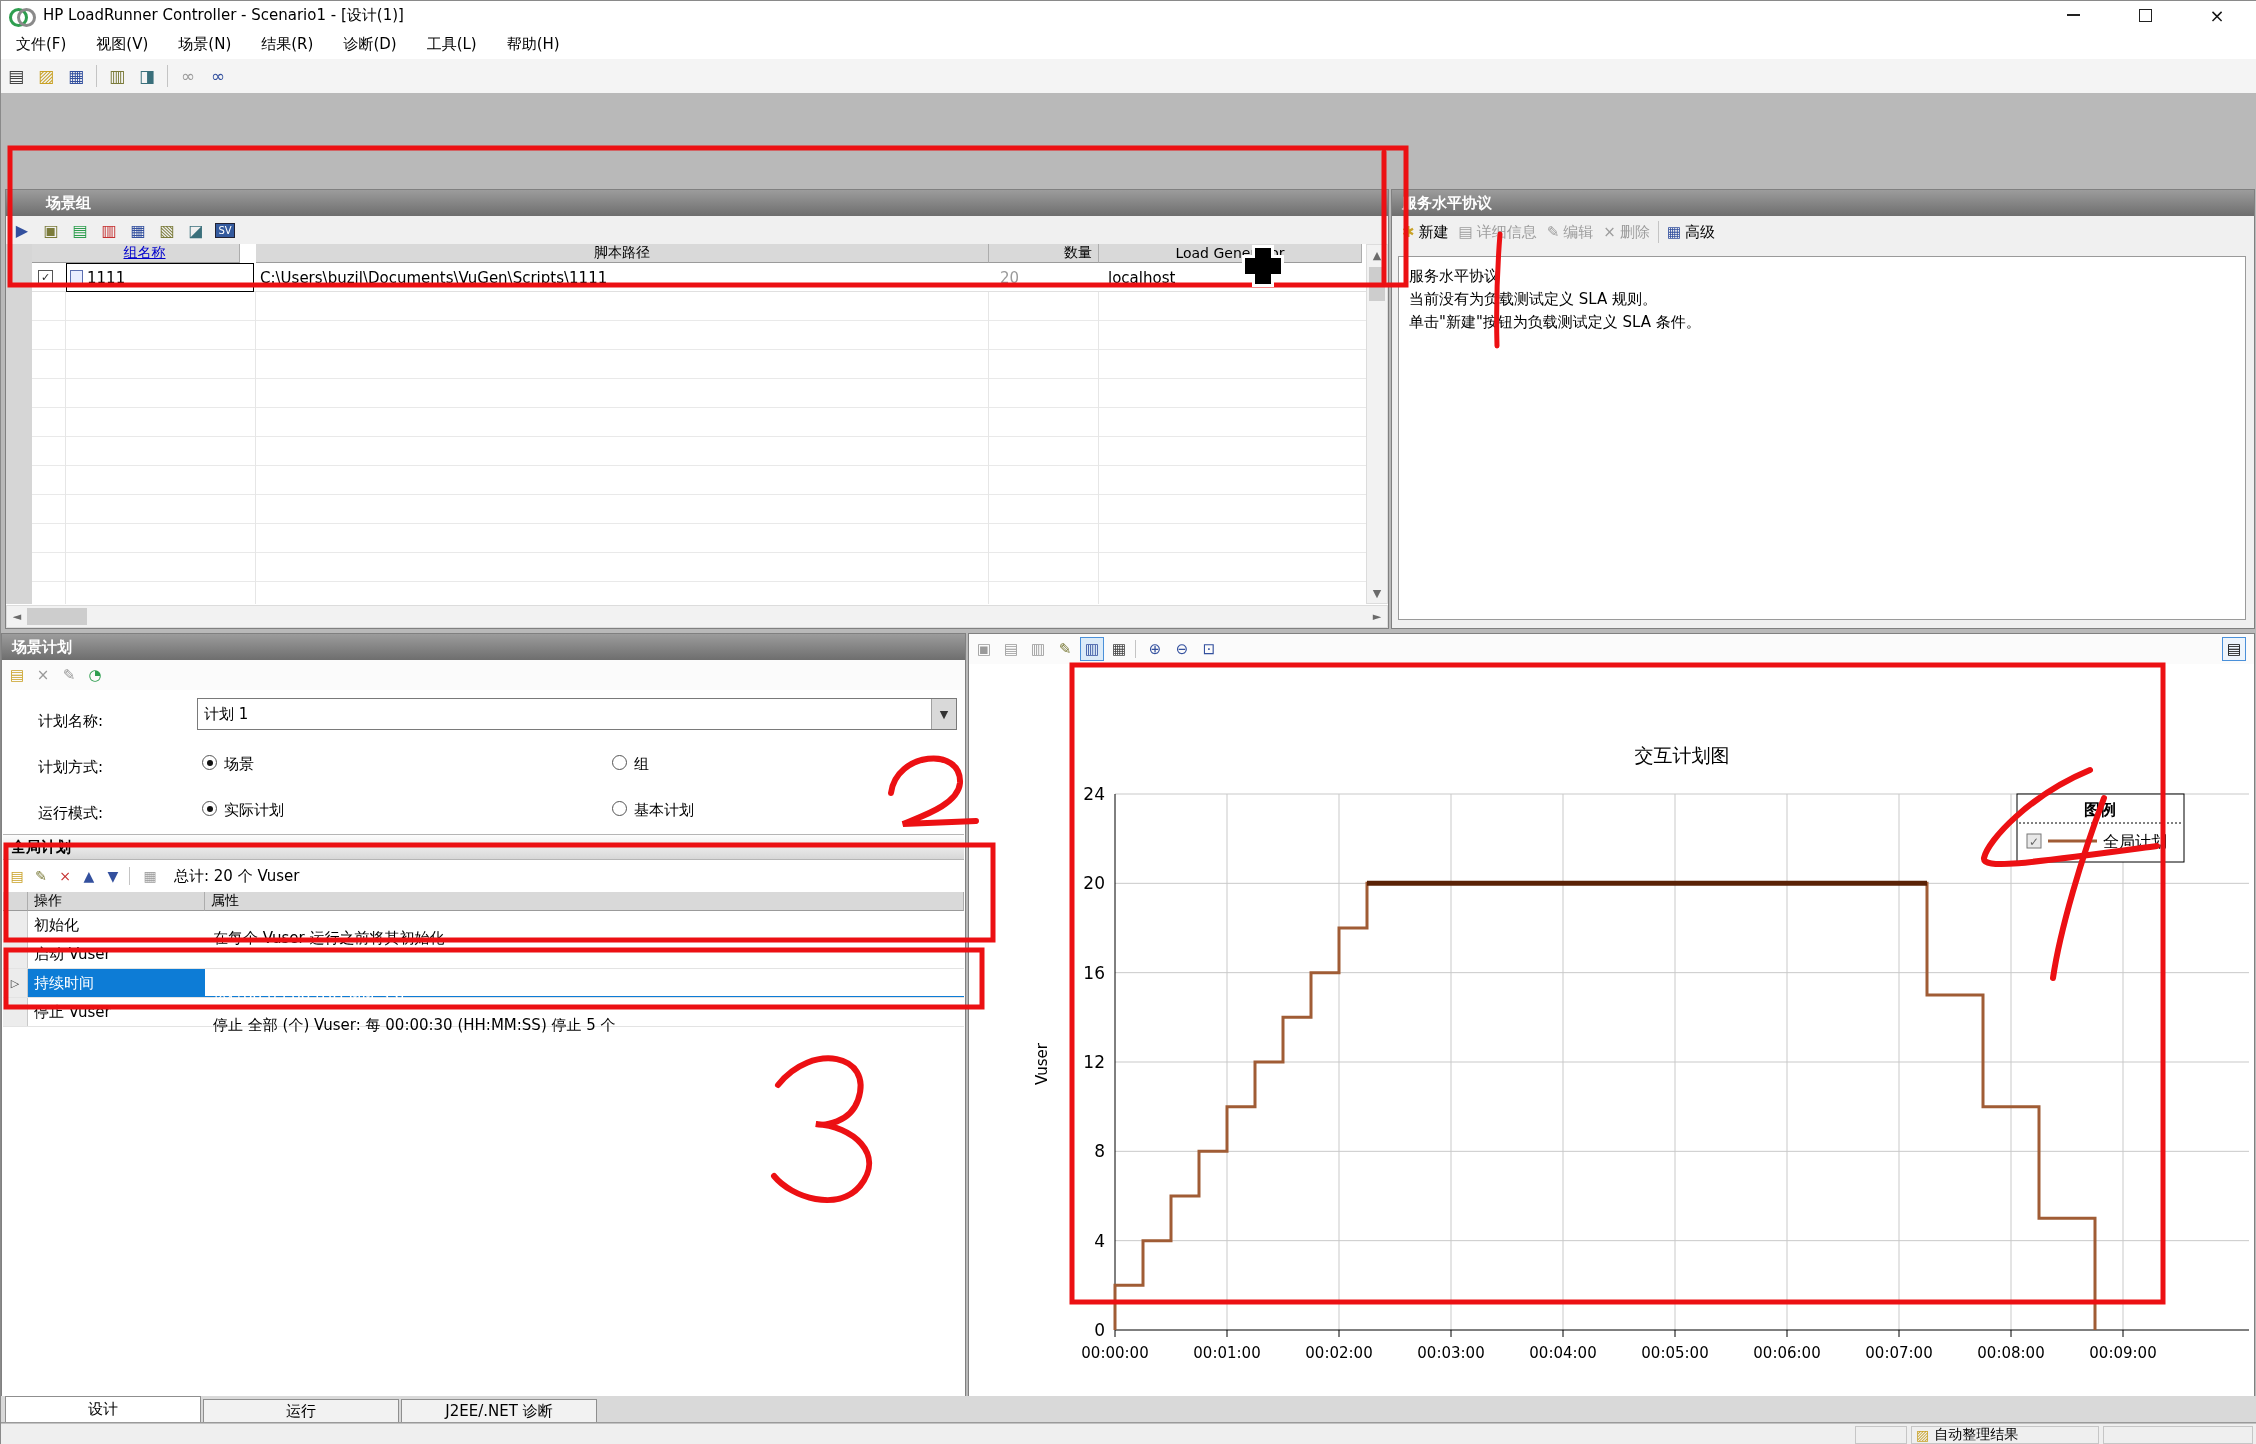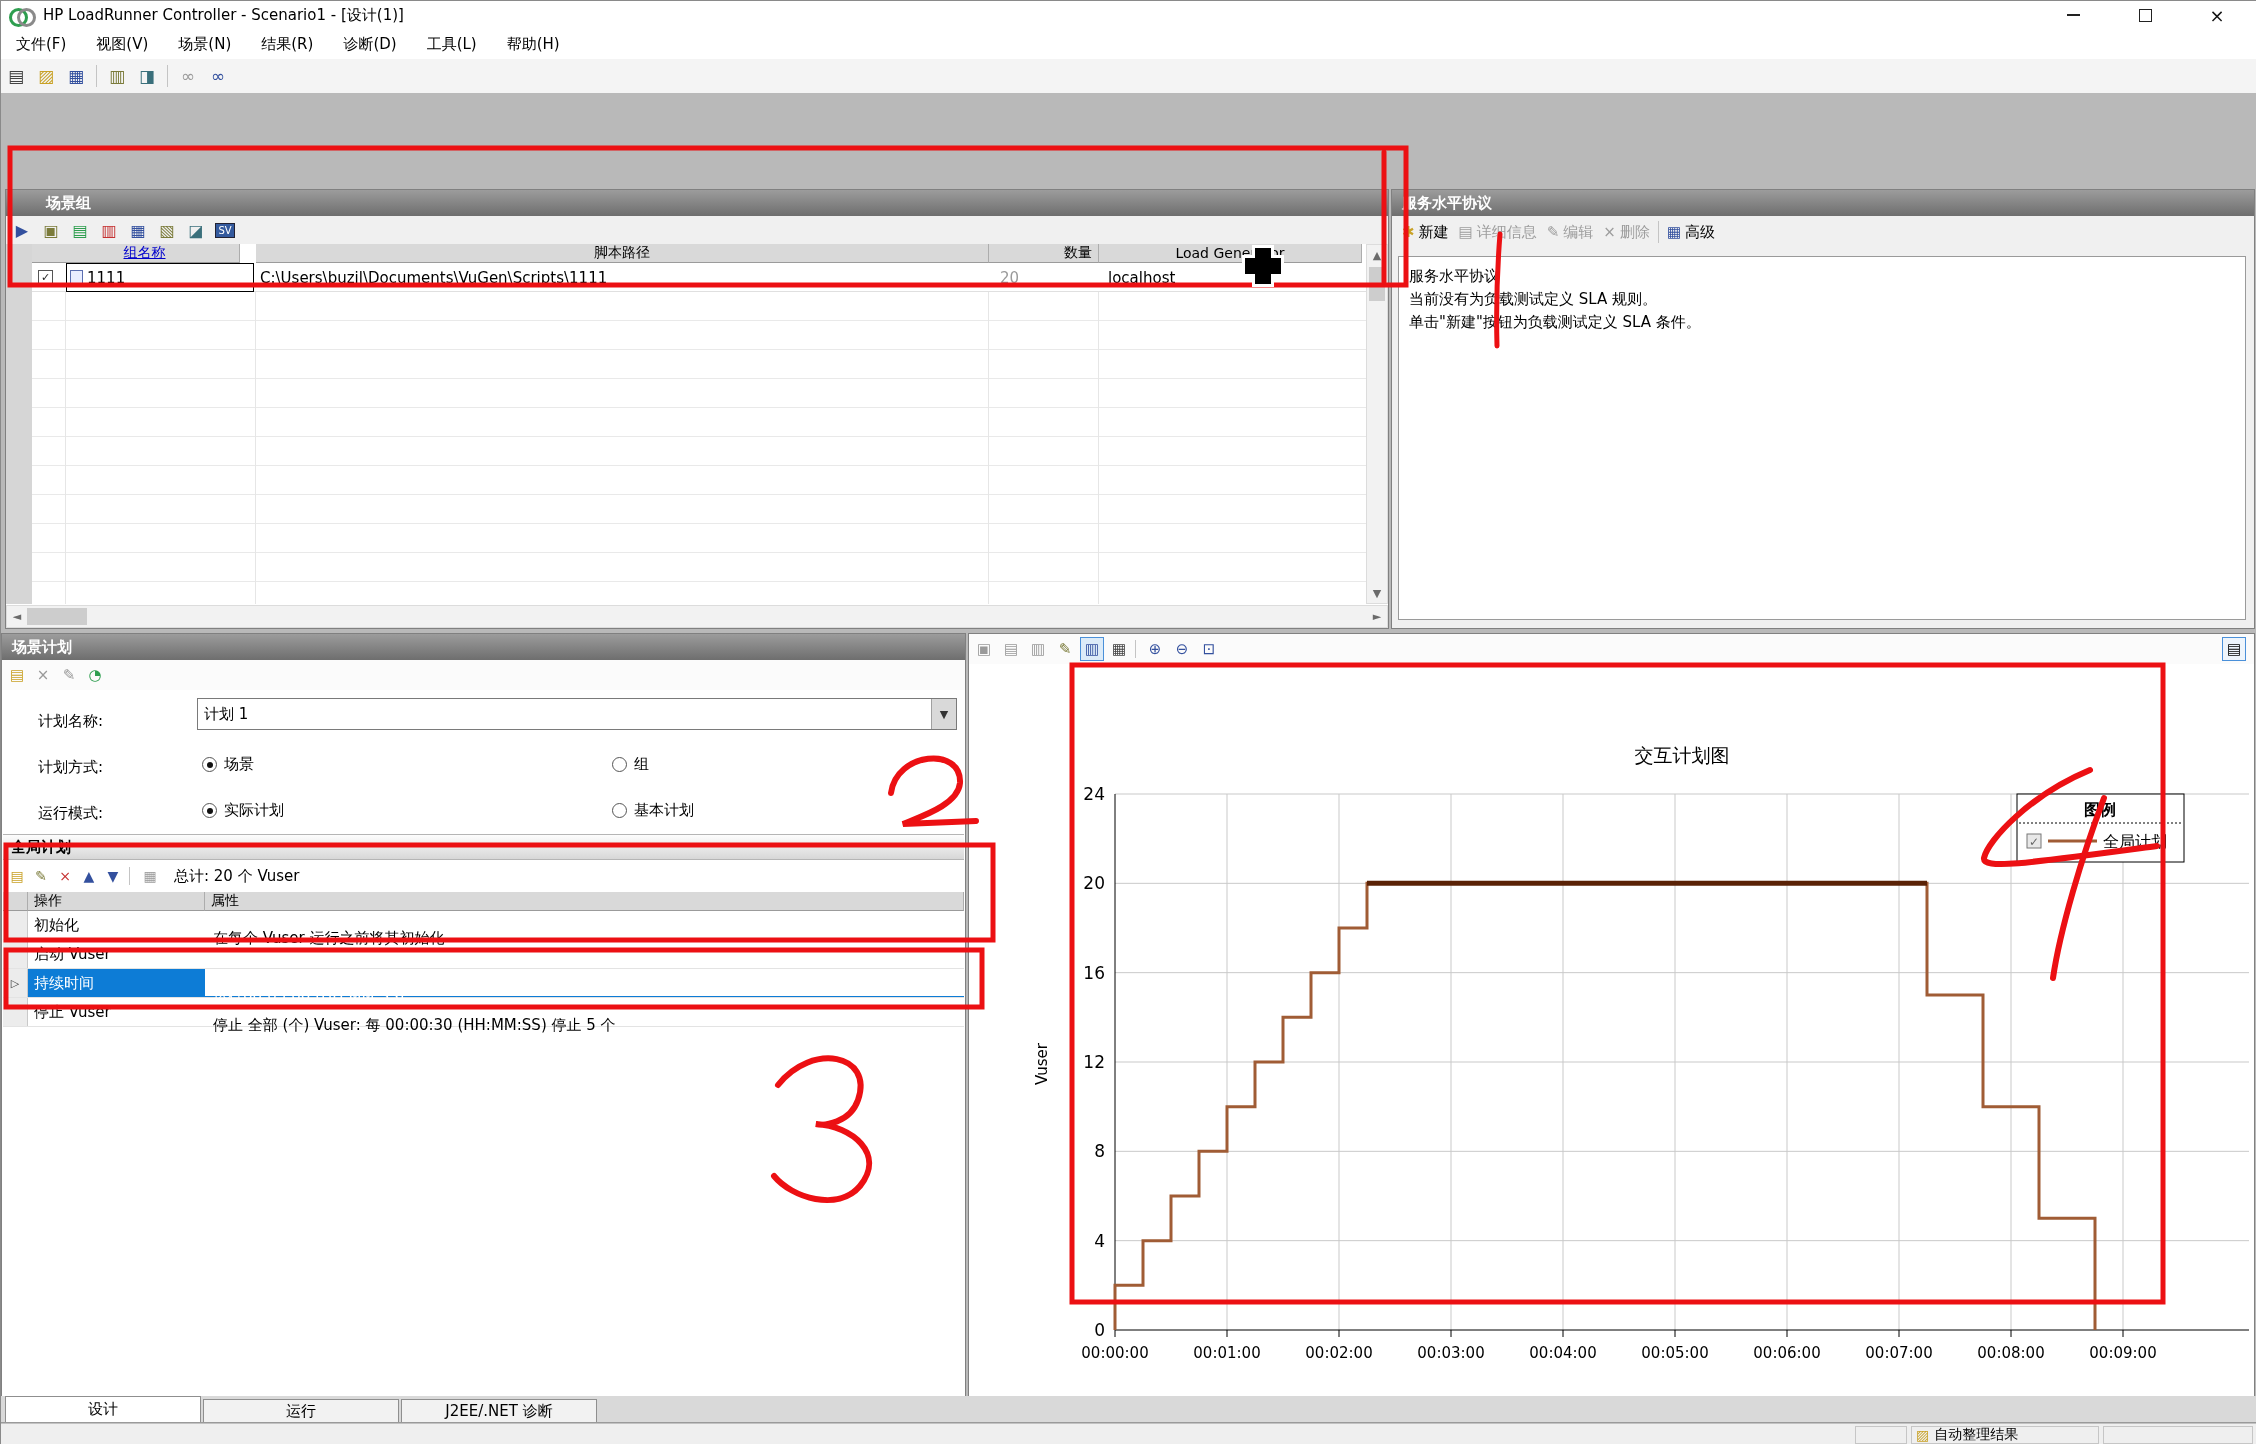--- a/index.html
+++ b/index.html
@@ -67,21 +67,21 @@
   #sched-panel{left:0px;top:540px;width:963px;height:855px;}
   #sched-panel .panel-head{padding-left:10px;}
   #sp-toolbar{position:absolute;left:0;top:26px;width:100%;height:30px;background:#fbfbfb;display:flex;align-items:center;}
   .spbtn{width:22px;height:22px;margin-left:4px;display:flex;align-items:center;justify-content:center;font-size:15px;}
   .fld-label{position:absolute;left:36px;}
   #plan-combo{position:absolute;left:195px;top:64px;width:760px;height:32px;border:1px solid #7a7a7a;background:#fff;box-sizing:border-box;display:flex;align-items:center;}
   #plan-combo .val{padding-left:6px;flex:1;}
   #combo-arrow{width:24px;height:100%;background:#d9d9d9;border-left:1px solid #a0a0a0;display:flex;align-items:center;justify-content:center;font-size:11px;color:#333;}
   .radio{width:13px;height:13px;border:1px solid #555;border-radius:50%;background:#fff;display:inline-flex;align-items:center;justify-content:center;vertical-align:-2px;margin-right:7px;}
   .radio .dot{width:6px;height:6px;border-radius:50%;background:#111;}
-  .radio-row{position:absolute;display:flex;align-items:center;}
+  .radio-row{position:absolute;display:flex;align-items:flex-start;}
   #gs-header{position:absolute;left:1px;top:200px;width:961px;height:26px;background:linear-gradient(#fdfdfd,#d7d7d7);
              border-top:1px solid #b5b5b5;border-bottom:1px solid #b5b5b5;display:flex;align-items:center;font-weight:bold;padding-left:8px;box-sizing:border-box;}
   #gs-toolbar{position:absolute;left:1px;top:226px;width:961px;height:32px;display:flex;align-items:center;background:#fff;}
   .gsbtn{width:20px;height:20px;margin-left:4px;display:flex;align-items:center;justify-content:center;font-size:14px;}
   #gs-total{margin-left:14px;}
   #gs-table{position:absolute;left:1px;top:258px;width:961px;}
   .gs-hrow{height:19px;display:flex;}
   .gs-hcell{background:#d9d9d9;border-right:1px solid #adadad;border-bottom:1px solid #9b9b9b;box-sizing:border-box;
             display:flex;align-items:center;padding-left:6px;font-size:14px;}
   .gs-row{height:29px;display:flex;border-bottom:1px solid #e3e3e3;box-sizing:border-box;}

